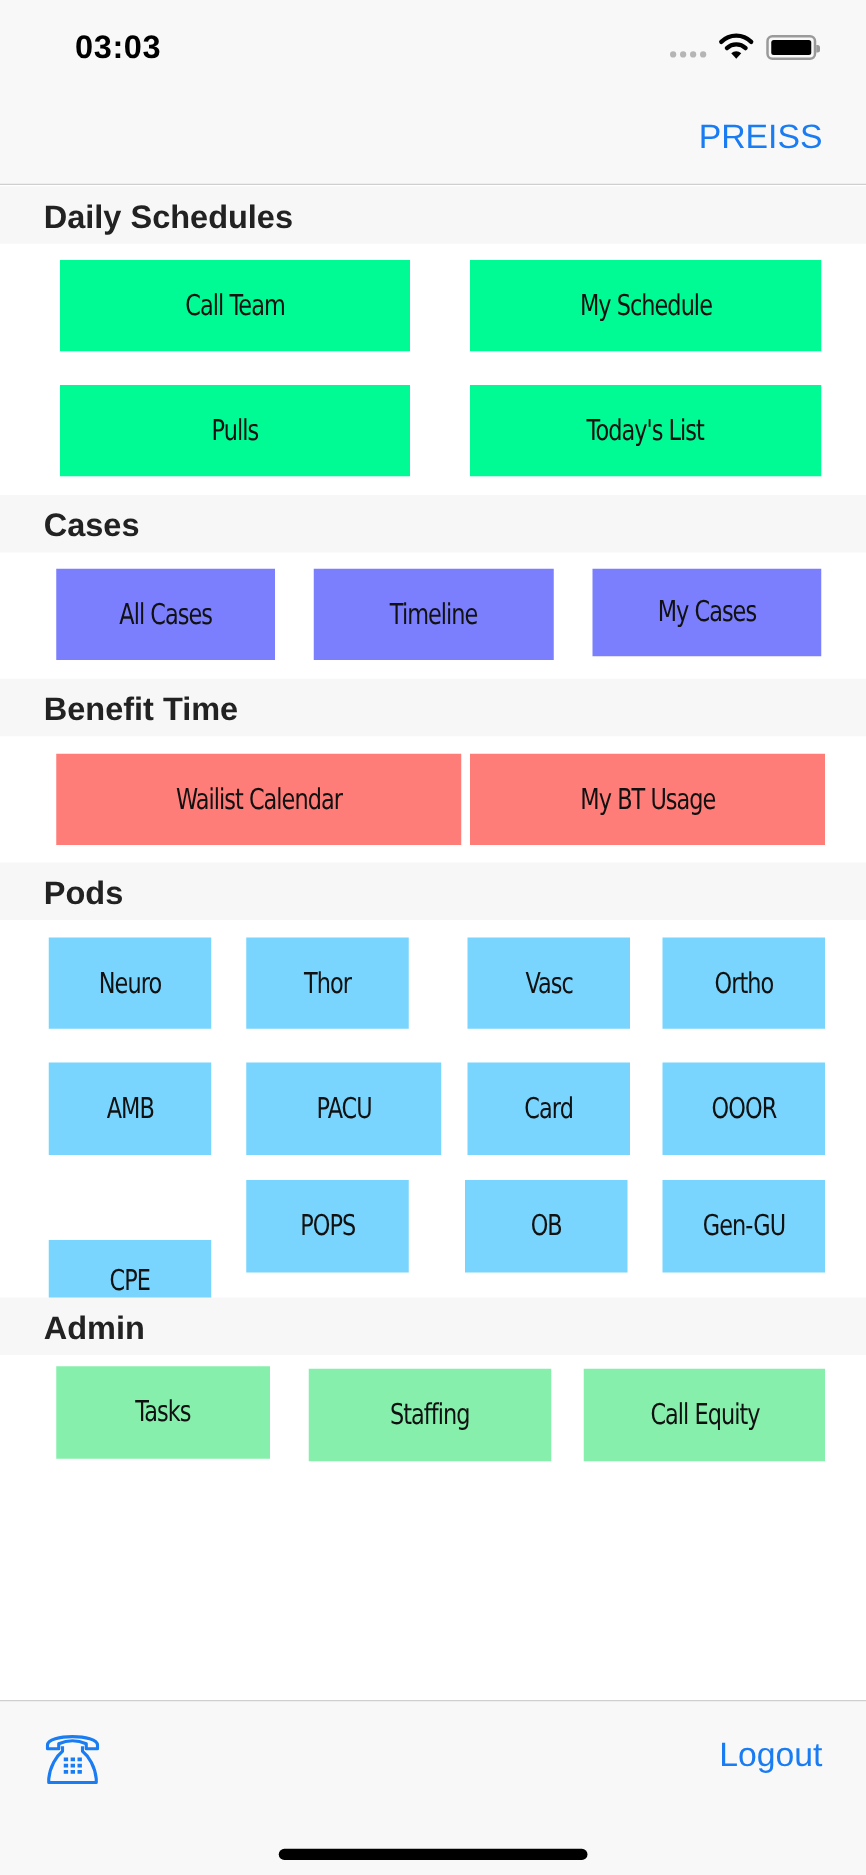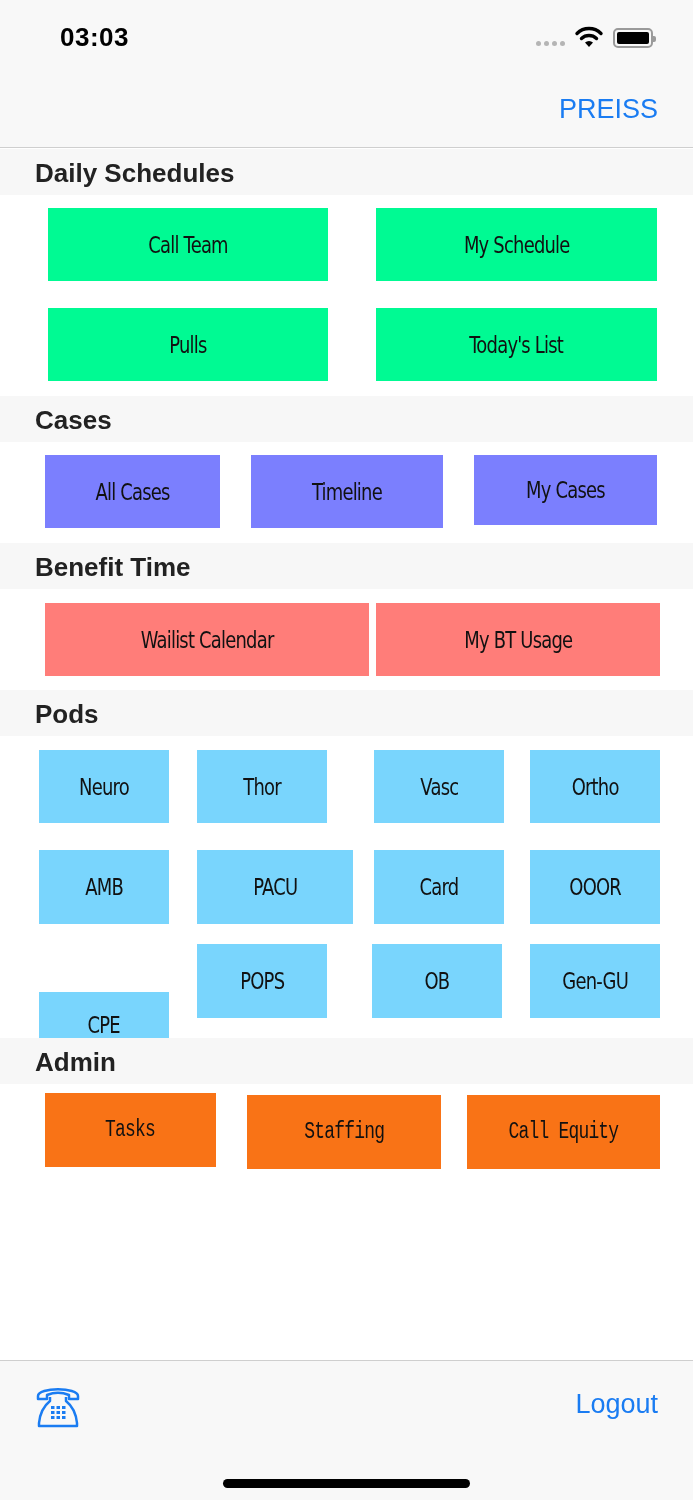--- a/index.html
+++ b/index.html
@@ -21,21 +21,21 @@
 
   .section-header { position: absolute; left: 0; width: 693px; height: 46px; background: #f7f7f7; }
   .section-header span { position: absolute; left: 35px; top: 9px; font-size: 26px; font-weight: bold; color: #222; }
 
   .btn { position: absolute; display: flex; align-items: center; justify-content: center; font-family: "DejaVu Sans", sans-serif; font-size: 23px; color: #111; letter-spacing: -1px; transform-origin: center; }
   .btn span { display: inline-block; transform: scaleX(0.78); white-space: nowrap; }
   .green { background: #00fa93; }
   .purple { background: #7b7ffe; }
   .red { background: #ff7d79; }
   .blue { background: #79d5fd; }
-  .yellow { background: #f97316; font-family: Liberation Mono, monospace; }
+  .yellow { background: #86efac; }
 
   .toolbar { position: absolute; left: 0; top: 1360px; width: 693px; height: 140px; background: #f8f8f8; border-top: 1px solid #cfcfcf; }
   .phone { position: absolute; left: 34px; top: 22px; }
   .logout { position: absolute; right: 35px; top: 28px; font-size: 27px; color: #1a7cf2; }
   .home-indicator { position: absolute; left: 223px; top: 118px; width: 247px; height: 9px; background: #000; border-radius: 5px; }
 </style>
 </head>
 <body>
 
 <div class="statusbar">

